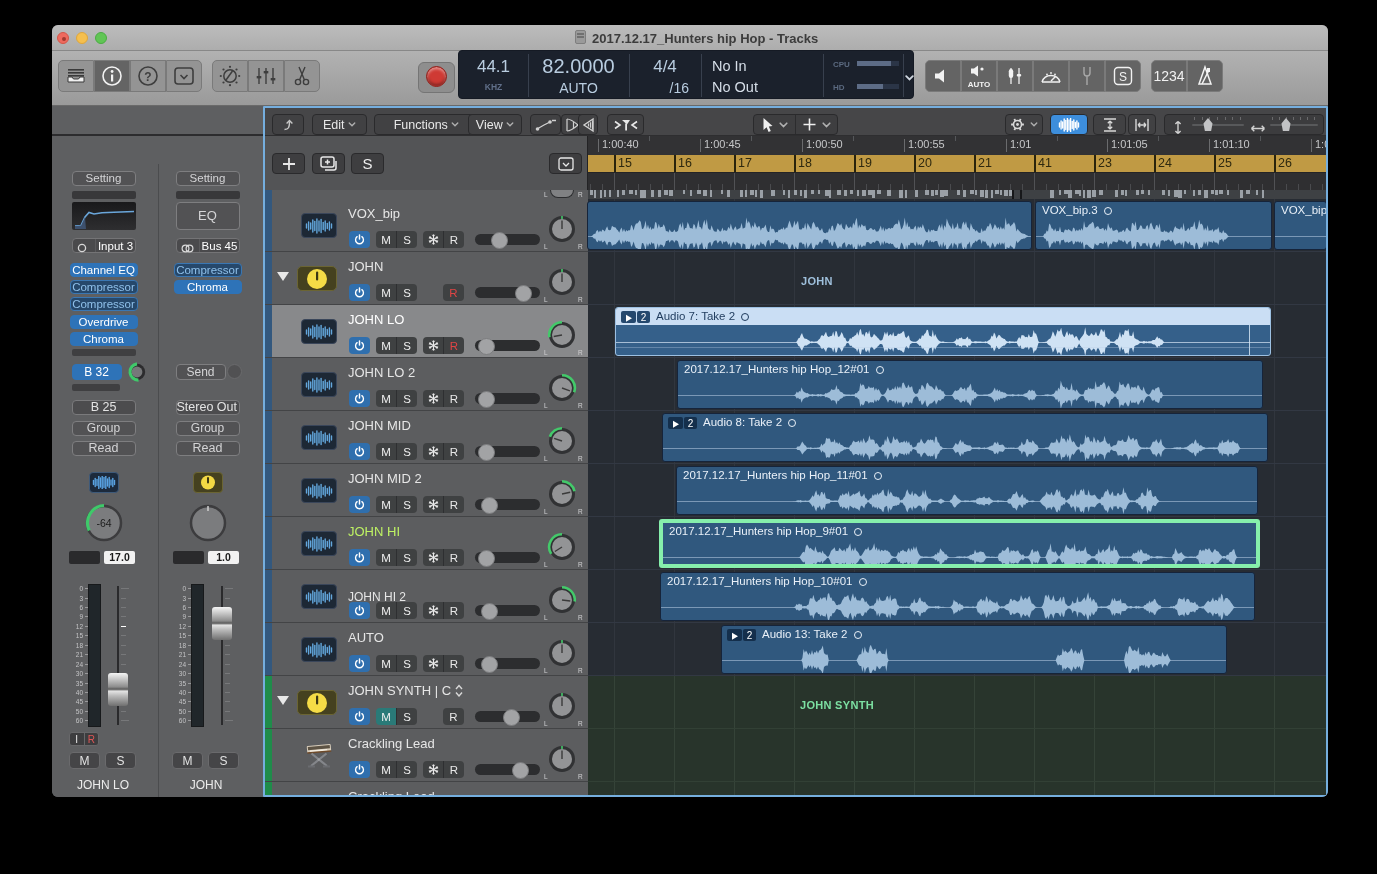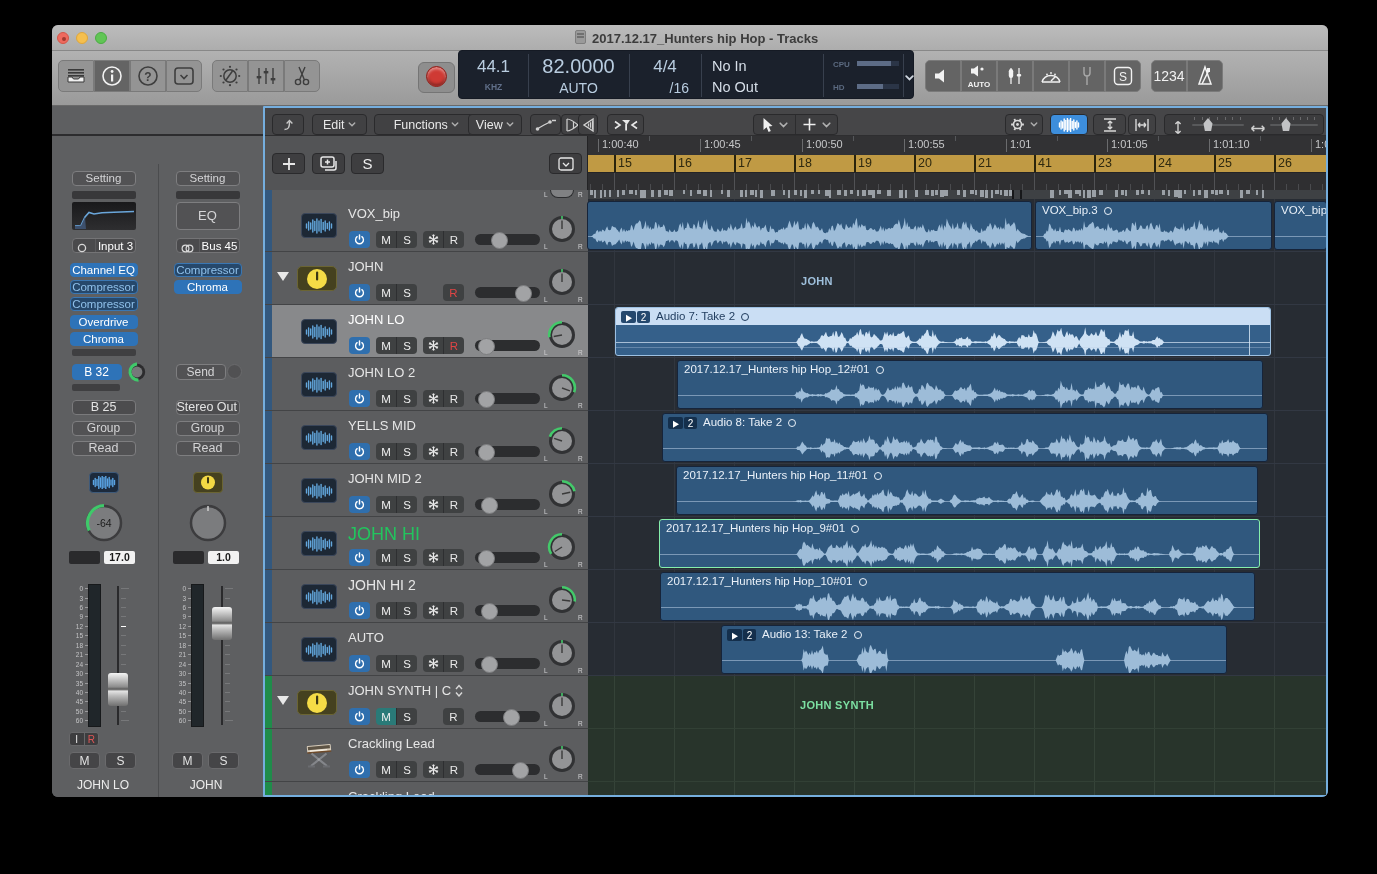--- a/index.html
+++ b/index.html
@@ -968,21 +968,21 @@
           <circle cx="15" cy="15" r="13" fill="#313234"></circle>
           <path d="M15 2.2 A12.8 12.8 0 0 1 27.1 19.3" stroke="#43c96a" stroke-width="2.6" fill="none"></path>
           <circle cx="15" cy="15" r="10" fill="#939496"></circle>
           <path d="M15 15 L22.9 17.8" stroke="#3a3a3a" stroke-width="1.4"></path>
         </svg></div>
       <span class="knob-lr" style="left:279px;top:294px">L</span>
       <span class="knob-lr" style="left:313px;top:294px">R</span>
       <div class="abs" style="left:0;top:303px;width:323px;height:52px;background:#5c5d5f"></div>
       <div class="abs" style="left:0;top:303px;width:7px;height:52px;background:#33587e"></div>
       <div class="abs" style="left:0;top:355px;width:323px;height:1px;background:#434446"></div>
-      <div class="abs" style="left:83px;top:310px;font-size:13px;color:#e6e6e6;white-space:nowrap">YELLS MID</div>
+      <div class="abs" style="left:83px;top:310px;font-size:13px;color:#e6e6e6;white-space:nowrap">JOHN MID</div>
       <div class="abs" style="left:36px;top:317px;width:36px;height:25px;background:#1d2835;border:1px solid #3a465a;border-radius:4px;display:flex;align-items:center;justify-content:center">
         <svg width="28" height="16" viewBox="0 0 28 16">
           <path d="M1.5 6.0 L1.5 10.0" stroke="#63a7dd" stroke-width="1.4" stroke-linecap="round"></path>
           <path d="M3.6 4.0 L3.6 12.0" stroke="#63a7dd" stroke-width="1.4" stroke-linecap="round"></path>
           <path d="M5.7 5.0 L5.7 11.0" stroke="#63a7dd" stroke-width="1.4" stroke-linecap="round"></path>
           <path d="M7.8 2.0 L7.8 14.0" stroke="#63a7dd" stroke-width="1.4" stroke-linecap="round"></path>
           <path d="M9.8 3.5 L9.8 12.5" stroke="#63a7dd" stroke-width="1.4" stroke-linecap="round"></path>
           <path d="M11.9 1.0 L11.9 15.0" stroke="#63a7dd" stroke-width="1.4" stroke-linecap="round"></path>
           <path d="M14.0 3.0 L14.0 13.0" stroke="#63a7dd" stroke-width="1.4" stroke-linecap="round"></path>
           <path d="M16.1 1.5 L16.1 14.5" stroke="#63a7dd" stroke-width="1.4" stroke-linecap="round"></path>
@@ -1100,21 +1100,21 @@
           <circle cx="15" cy="15" r="13" fill="#313234"></circle>
           <path d="M15 2.2 A12.8 12.8 0 0 1 27.5 12.2" stroke="#43c96a" stroke-width="2.6" fill="none"></path>
           <circle cx="15" cy="15" r="10" fill="#939496"></circle>
           <path d="M15 15 L23.2 13.2" stroke="#3a3a3a" stroke-width="1.4"></path>
         </svg></div>
       <span class="knob-lr" style="left:279px;top:400px">L</span>
       <span class="knob-lr" style="left:313px;top:400px">R</span>
       <div class="abs" style="left:0;top:409px;width:323px;height:52px;background:#5c5d5f"></div>
       <div class="abs" style="left:0;top:409px;width:7px;height:52px;background:#33587e"></div>
       <div class="abs" style="left:0;top:461px;width:323px;height:1px;background:#434446"></div>
-      <div class="abs" style="left:83px;top:416px;font-size:18px;color:#22c55e;white-space:nowrap">JOHN HI</div>
+      <div class="abs" style="left:83px;top:416px;font-size:13px;color:#bef264;white-space:nowrap">JOHN HI</div>
       <div class="abs" style="left:36px;top:423px;width:36px;height:25px;background:#1d2835;border:1px solid #3a465a;border-radius:4px;display:flex;align-items:center;justify-content:center">
         <svg width="28" height="16" viewBox="0 0 28 16">
           <path d="M1.5 6.0 L1.5 10.0" stroke="#63a7dd" stroke-width="1.4" stroke-linecap="round"></path>
           <path d="M3.6 4.0 L3.6 12.0" stroke="#63a7dd" stroke-width="1.4" stroke-linecap="round"></path>
           <path d="M5.7 5.0 L5.7 11.0" stroke="#63a7dd" stroke-width="1.4" stroke-linecap="round"></path>
           <path d="M7.8 2.0 L7.8 14.0" stroke="#63a7dd" stroke-width="1.4" stroke-linecap="round"></path>
           <path d="M9.8 3.5 L9.8 12.5" stroke="#63a7dd" stroke-width="1.4" stroke-linecap="round"></path>
           <path d="M11.9 1.0 L11.9 15.0" stroke="#63a7dd" stroke-width="1.4" stroke-linecap="round"></path>
           <path d="M14.0 3.0 L14.0 13.0" stroke="#63a7dd" stroke-width="1.4" stroke-linecap="round"></path>
           <path d="M16.1 1.5 L16.1 14.5" stroke="#63a7dd" stroke-width="1.4" stroke-linecap="round"></path>
@@ -1166,21 +1166,21 @@
           <circle cx="15" cy="15" r="13" fill="#313234"></circle>
           <path d="M15 2.2 A12.8 12.8 0 0 0 4.2 21.9" stroke="#43c96a" stroke-width="2.6" fill="none"></path>
           <circle cx="15" cy="15" r="10" fill="#939496"></circle>
           <path d="M15 15 L7.9 19.5" stroke="#3a3a3a" stroke-width="1.4"></path>
         </svg></div>
       <span class="knob-lr" style="left:279px;top:453px">L</span>
       <span class="knob-lr" style="left:313px;top:453px">R</span>
       <div class="abs" style="left:0;top:462px;width:323px;height:52px;background:#5c5d5f"></div>
       <div class="abs" style="left:0;top:462px;width:7px;height:52px;background:#33587e"></div>
       <div class="abs" style="left:0;top:514px;width:323px;height:1px;background:#434446"></div>
-      <div class="abs" style="left:83px;top:469px;font-size:14px;color:#e6e6e6;white-space:nowrap">JOHN HI 2</div>
+      <div class="abs" style="left:83px;top:482px;font-size:12px;color:#e6e6e6;white-space:nowrap">JOHN HI 2</div>
       <div class="abs" style="left:36px;top:476px;width:36px;height:25px;background:#1d2835;border:1px solid #3a465a;border-radius:4px;display:flex;align-items:center;justify-content:center">
         <svg width="28" height="16" viewBox="0 0 28 16">
           <path d="M1.5 6.0 L1.5 10.0" stroke="#63a7dd" stroke-width="1.4" stroke-linecap="round"></path>
           <path d="M3.6 4.0 L3.6 12.0" stroke="#63a7dd" stroke-width="1.4" stroke-linecap="round"></path>
           <path d="M5.7 5.0 L5.7 11.0" stroke="#63a7dd" stroke-width="1.4" stroke-linecap="round"></path>
           <path d="M7.8 2.0 L7.8 14.0" stroke="#63a7dd" stroke-width="1.4" stroke-linecap="round"></path>
           <path d="M9.8 3.5 L9.8 12.5" stroke="#63a7dd" stroke-width="1.4" stroke-linecap="round"></path>
           <path d="M11.9 1.0 L11.9 15.0" stroke="#63a7dd" stroke-width="1.4" stroke-linecap="round"></path>
           <path d="M14.0 3.0 L14.0 13.0" stroke="#63a7dd" stroke-width="1.4" stroke-linecap="round"></path>
           <path d="M16.1 1.5 L16.1 14.5" stroke="#63a7dd" stroke-width="1.4" stroke-linecap="round"></path>
@@ -1493,21 +1493,21 @@
           <polygon points="0.0,34.3 1.2,34.3 2.4,34.3 3.6,34.3 4.8,34.3 6.0,34.3 7.2,34.3 8.4,34.3 9.6,34.3 10.8,34.3 12.0,34.3 13.2,34.3 14.4,34.3 15.6,34.3 16.8,34.3 18.0,34.3 19.2,34.3 20.4,34.3 21.6,34.3 22.8,34.3 24.0,34.3 25.2,34.3 26.4,34.3 27.6,34.3 28.8,34.3 30.0,34.3 31.2,34.3 32.4,34.3 33.6,34.3 34.8,34.3 36.0,34.3 37.2,34.3 38.4,34.3 39.6,34.3 40.8,34.3 42.0,34.3 43.2,34.3 44.4,34.3 45.6,34.3 46.8,34.3 48.0,34.3 49.2,34.3 50.4,34.3 51.6,34.3 52.8,34.3 54.0,34.3 55.2,34.3 56.4,34.3 57.6,34.3 58.8,34.3 60.0,34.3 61.2,34.3 62.4,34.3 63.6,34.3 64.8,34.3 66.0,34.3 67.2,34.3 68.4,34.3 69.6,34.3 70.8,34.3 72.0,34.3 73.2,34.3 74.4,34.3 75.6,34.3 76.8,34.3 78.0,34.3 79.2,34.3 80.4,34.3 81.6,34.3 82.8,34.3 84.0,34.3 85.2,34.3 86.4,34.3 87.6,34.3 88.8,34.3 90.0,34.3 91.2,34.3 92.4,34.3 93.6,34.3 94.8,34.3 96.0,34.3 97.2,34.3 98.4,34.3 99.6,34.3 100.8,34.3 102.0,34.3 103.2,34.3 104.4,34.3 105.6,34.3 106.8,34.3 108.0,34.3 109.2,34.3 110.4,34.3 111.6,34.3 112.8,34.3 114.0,34.3 115.2,34.3 116.4,34.3 117.6,34.3 118.8,34.3 120.0,34.3 121.2,34.3 122.4,34.3 123.6,34.3 124.8,34.3 126.0,34.3 127.2,34.3 128.4,34.3 129.6,34.3 130.8,34.3 132.0,34.3 133.2,34.2 134.4,32.6 135.6,32.4 136.8,32.2 138.0,30.1 139.2,27.5 140.4,29.3 141.6,30.9 142.8,31.8 144.0,33.7 145.2,33.5 146.4,33.8 147.6,33.2 148.8,33.8 150.0,33.9 151.2,33.8 152.4,33.7 153.6,33.8 154.8,33.5 156.0,33.5 157.2,32.8 158.4,29.5 159.6,31.8 160.8,29.8 162.0,29.6 163.2,23.8 164.4,24.8 165.6,24.4 166.8,24.4 168.0,28.5 169.2,27.5 170.4,28.3 171.6,24.9 172.8,29.5 174.0,28.0 175.2,30.3 176.4,28.3 177.6,30.8 178.8,31.1 180.0,31.8 181.2,33.0 182.4,33.0 183.6,33.6 184.8,33.5 186.0,33.7 187.2,31.4 188.4,30.7 189.6,28.0 190.8,26.4 192.0,28.2 193.2,28.1 194.4,27.7 195.6,26.6 196.8,28.9 198.0,25.4 199.2,29.0 200.4,23.9 201.6,27.0 202.8,29.3 204.0,27.4 205.2,26.3 206.4,21.3 207.6,25.7 208.8,25.4 210.0,25.6 211.2,25.9 212.4,29.9 213.6,29.1 214.8,30.4 216.0,32.7 217.2,33.4 218.4,32.4 219.6,30.5 220.8,30.7 222.0,25.0 223.2,28.1 224.4,22.0 225.6,24.9 226.8,28.4 228.0,29.7 229.2,27.7 230.4,22.0 231.6,25.5 232.8,25.9 234.0,24.2 235.2,26.8 236.4,29.0 237.6,28.6 238.8,28.0 240.0,28.4 241.2,26.4 242.4,29.0 243.6,26.6 244.8,29.4 246.0,27.2 247.2,31.3 248.4,30.6 249.6,33.2 250.8,33.6 252.0,32.8 253.2,32.4 254.4,28.9 255.6,28.6 256.8,28.5 258.0,24.4 259.2,26.8 260.4,29.0 261.6,29.7 262.8,28.4 264.0,26.6 265.2,25.3 266.4,26.6 267.6,25.2 268.8,26.2 270.0,25.5 271.2,29.3 272.4,22.4 273.6,23.1 274.8,28.2 276.0,28.7 277.2,32.0 278.4,32.5 279.6,33.7 280.8,34.0 282.0,33.9 283.2,34.1 284.4,34.2 285.6,34.3 286.8,34.3 288.0,34.3 289.2,34.2 290.4,33.1 291.6,30.9 292.8,28.8 294.0,30.4 295.2,30.6 296.4,27.4 297.6,25.5 298.8,29.1 300.0,27.0 301.2,30.1 302.4,30.2 303.6,30.9 304.8,31.3 306.0,31.4 307.2,31.2 308.4,32.9 309.6,33.8 310.8,33.5 312.0,33.6 313.2,33.5 314.4,33.4 315.6,33.2 316.8,33.2 318.0,33.9 319.2,33.7 320.4,33.7 321.6,33.3 322.8,33.9 324.0,33.5 325.2,33.3 326.4,32.4 327.6,32.2 328.8,31.5 330.0,31.4 331.2,28.4 332.4,28.2 333.6,30.1 334.8,27.4 336.0,31.1 337.2,30.9 338.4,30.7 339.6,30.4 340.8,31.5 342.0,33.5 343.2,33.6 344.4,33.9 345.6,33.4 346.8,33.7 348.0,33.6 349.2,33.8 350.4,33.6 351.6,33.7 352.8,33.9 354.0,33.8 355.2,33.4 356.4,31.7 357.6,31.4 358.8,27.6 360.0,30.7 361.2,30.7 362.4,29.6 363.6,25.3 364.8,25.1 366.0,28.4 367.2,27.8 368.4,28.9 369.6,26.2 370.8,27.8 372.0,29.8 373.2,30.6 374.4,31.3 375.6,33.9 376.8,34.3 378.0,34.3 379.2,34.3 380.4,34.2 381.6,34.0 382.8,33.5 384.0,33.6 385.2,33.5 386.4,32.1 387.6,29.3 388.8,28.2 390.0,29.0 391.2,28.4 392.4,28.6 393.6,24.4 394.8,27.0 396.0,29.4 397.2,27.5 398.4,21.3 399.6,25.1 400.8,24.2 402.0,25.5 403.2,28.7 404.4,24.0 405.6,27.1 406.8,20.3 408.0,25.1 409.2,28.5 410.4,27.0 411.6,28.6 412.8,30.9 414.0,32.4 415.2,33.3 416.4,32.9 417.6,29.3 418.8,31.0 420.0,30.0 421.2,29.0 422.4,20.6 423.6,24.6 424.8,22.5 426.0,23.5 427.2,28.0 428.4,26.6 429.6,28.8 430.8,22.5 432.0,25.4 433.2,29.2 434.4,25.6 435.6,26.3 436.8,28.8 438.0,28.0 439.2,27.6 440.4,26.7 441.6,21.7 442.8,27.1 444.0,29.1 445.2,30.2 446.4,29.1 447.6,32.5 448.8,33.1 450.0,31.7 451.2,31.3 452.4,31.3 453.6,30.3 454.8,26.5 456.0,26.5 457.2,27.0 458.4,26.7 459.6,25.3 460.8,27.7 462.0,28.0 463.2,27.9 464.4,25.4 465.6,20.9 466.8,24.3 468.0,26.1 469.2,24.5 470.4,23.8 471.6,27.0 472.8,25.0 474.0,25.2 475.2,30.1 476.4,32.1 477.6,33.1 478.8,33.6 480.0,33.6 481.2,33.4 482.4,33.7 483.6,33.3 484.8,33.4 486.0,33.8 487.2,33.2 488.4,31.1 489.6,28.0 490.8,27.4 492.0,27.8 493.2,25.0 494.4,27.7 495.6,29.4 496.8,27.6 498.0,24.5 499.2,30.6 500.4,32.0 501.6,33.2 502.8,34.1 504.0,34.3 505.2,34.3 506.4,34.3 507.6,34.3 508.8,34.0 510.0,33.9 511.2,33.5 512.4,33.6 513.6,33.2 514.8,33.2 516.0,33.4 517.2,33.0 518.4,33.7 519.6,33.8 520.8,33.8 522.0,33.3 523.2,33.2 524.4,32.6 525.6,31.8 526.8,30.6 528.0,30.0 529.2,28.6 530.4,30.3 531.6,26.9 532.8,25.3 534.0,29.8 535.2,28.5 536.4,32.0 537.6,30.9 538.8,31.8 540.0,33.1 541.2,33.1 542.4,33.8 543.6,33.8 544.8,33.7 546.0,33.4 547.2,33.5 548.4,33.6 549.6,33.5 550.8,33.3 552.0,33.4 553.2,33.6 554.4,33.6 555.6,31.4 556.8,28.1 558.0,29.7 559.2,25.8 560.4,28.9 561.6,28.2 562.8,27.9 564.0,27.5 565.2,25.0 566.4,28.8 567.6,28.0 568.8,28.4 570.0,26.2 571.2,28.1 572.4,28.7 573.6,29.6 574.8,29.3 576.0,32.2 577.2,34.1 578.4,34.3 579.6,34.3 580.8,34.3 582.0,34.3 583.2,34.3 584.4,34.3 585.6,34.3 586.8,34.3 588.0,34.3 589.2,34.3 590.4,34.3 591.6,34.3 592.8,34.3 594.0,34.3 595.2,34.3 596.4,34.3 597.6,34.3 598.8,34.3 600.0,34.3 601.2,34.3 602.4,34.3 603.6,34.3 604.8,34.3 604.8,34.3 603.6,34.3 602.4,34.3 601.2,34.3 600.0,34.3 598.8,34.3 597.6,34.3 596.4,34.3 595.2,34.3 594.0,34.3 592.8,34.3 591.6,34.3 590.4,34.3 589.2,34.3 588.0,34.3 586.8,34.3 585.6,34.3 584.4,34.3 583.2,34.3 582.0,34.3 580.8,34.3 579.6,34.3 578.4,34.3 577.2,34.5 576.0,36.2 574.8,38.9 573.6,38.7 572.4,39.4 571.2,40.0 570.0,41.7 568.8,39.8 567.6,40.1 566.4,39.4 565.2,42.9 564.0,40.6 562.8,40.1 561.6,39.9 560.4,39.3 559.2,42.1 558.0,38.5 556.8,40.0 555.6,36.9 554.4,34.9 553.2,34.9 552.0,35.2 550.8,35.2 549.6,35.0 548.4,35.0 547.2,35.0 546.0,35.1 544.8,34.9 543.6,34.8 542.4,34.8 541.2,35.4 540.0,35.4 538.8,36.6 537.6,37.4 536.4,36.5 535.2,39.6 534.0,38.4 532.8,42.5 531.6,41.2 530.4,38.0 529.2,39.5 528.0,38.2 526.8,37.7 525.6,36.6 524.4,35.8 523.2,35.3 522.0,35.2 520.8,34.7 519.6,34.8 518.4,34.8 517.2,35.5 516.0,35.2 514.8,35.3 513.6,35.3 512.4,35.0 511.2,35.0 510.0,34.7 508.8,34.6 507.6,34.3 506.4,34.3 505.2,34.3 504.0,34.3 502.8,34.5 501.6,35.3 500.4,36.4 499.2,37.7 498.0,43.3 496.8,40.4 495.6,38.8 494.4,40.4 493.2,42.9 492.0,40.3 490.8,40.6 489.6,40.1 488.4,37.2 487.2,35.3 486.0,34.8 484.8,35.1 483.6,35.3 482.4,34.8 481.2,35.2 480.0,34.9 478.8,34.9 477.6,35.4 476.4,36.3 475.2,38.2 474.0,42.6 472.8,42.9 471.6,41.0 470.4,44.0 469.2,43.3 468.0,41.8 466.8,43.5 465.6,46.6 464.4,42.5 463.2,40.2 462.0,40.1 460.8,40.3 459.6,42.5 458.4,41.3 457.2,41.0 456.0,41.5 454.8,41.5 453.6,37.9 452.4,37.1 451.2,37.0 450.0,36.7 448.8,35.4 447.6,36.0 446.4,39.1 445.2,38.1 444.0,39.1 442.8,40.9 441.6,45.9 440.4,41.3 439.2,40.5 438.0,40.1 436.8,39.4 435.6,41.6 434.4,42.3 433.2,39.0 432.0,42.5 430.8,45.1 429.6,39.4 428.4,41.4 427.2,40.1 426.0,44.2 424.8,45.2 423.6,43.2 422.4,46.9 421.2,39.2 420.0,38.2 418.8,37.3 417.6,38.9 416.4,35.6 415.2,35.2 414.0,36.0 412.8,37.4 411.6,39.6 410.4,41.0 409.2,39.6 408.0,42.7 406.8,47.2 405.6,40.9 404.4,43.8 403.2,39.4 402.0,42.4 400.8,43.6 399.6,42.8 398.4,46.3 397.2,40.5 396.0,38.8 394.8,41.0 393.6,43.4 392.4,39.5 391.2,39.7 390.0,39.2 388.8,39.9 387.6,38.9 386.4,36.3 385.2,35.0 384.0,34.9 382.8,35.0 381.6,34.5 380.4,34.4 379.2,34.3 378.0,34.3 376.8,34.3 375.6,34.7 374.4,37.1 373.2,37.7 372.0,38.5 370.8,40.3 369.6,41.7 368.4,39.2 367.2,40.3 366.0,39.8 364.8,42.8 363.6,42.6 362.4,38.6 361.2,37.6 360.0,37.6 358.8,40.5 357.6,37.0 356.4,36.7 355.2,35.1 354.0,34.7 352.8,34.7 351.6,34.8 350.4,35.0 349.2,34.7 348.0,34.9 346.8,34.8 345.6,35.1 344.4,34.7 343.2,34.9 342.0,35.0 340.8,36.9 339.6,37.9 338.4,37.6 337.2,37.4 336.0,37.2 334.8,40.6 333.6,38.2 332.4,39.9 331.2,39.7 330.0,37.0 328.8,36.8 327.6,36.2 326.4,36.1 325.2,35.2 324.0,35.0 322.8,34.7 321.6,35.2 320.4,34.9 319.2,34.9 318.0,34.7 316.8,35.3 315.6,35.3 314.4,35.1 313.2,35.0 312.0,34.9 310.8,35.1 309.6,34.8 308.4,35.6 307.2,37.1 306.0,37.0 304.8,37.1 303.6,37.4 302.4,38.1 301.2,38.1 300.0,41.1 298.8,39.1 297.6,42.4 296.4,40.7 295.2,37.7 294.0,37.9 292.8,39.3 291.6,37.4 290.4,35.4 289.2,34.4 288.0,34.3 286.8,34.3 285.6,34.3 284.4,34.3 283.2,34.5 282.0,34.7 280.8,34.6 279.6,34.8 278.4,36.0 277.2,36.5 276.0,39.4 274.8,39.9 273.6,44.6 272.4,45.2 271.2,38.9 270.0,42.4 268.8,41.7 267.6,42.7 266.4,41.4 265.2,42.6 264.0,41.4 262.8,39.7 261.6,38.5 260.4,39.2 259.2,41.2 258.0,43.4 256.8,39.7 255.6,39.5 254.4,39.3 253.2,36.1 252.0,35.7 250.8,35.0 249.6,35.3 248.4,37.7 247.2,37.1 246.0,40.9 244.8,38.8 243.6,41.4 242.4,39.1 241.2,41.6 240.0,39.8 238.8,40.1 237.6,39.6 236.4,39.1 235.2,41.2 234.0,43.6 232.8,42.0 231.6,42.4 230.4,45.6 229.2,40.4 228.0,38.5 226.8,39.7 225.6,43.0 224.4,45.6 223.2,40.0 222.0,42.9 220.8,37.6 219.6,37.8 218.4,36.1 217.2,35.2 216.0,35.8 214.8,37.9 213.6,39.1 212.4,38.3 211.2,42.1 210.0,42.3 208.8,42.5 207.6,42.2 206.4,46.3 205.2,41.7 204.0,40.7 202.8,38.9 201.6,41.0 200.4,43.8 199.2,39.2 198.0,42.5 196.8,39.3 195.6,41.4 194.4,40.4 193.2,40.0 192.0,39.9 190.8,41.6 189.6,40.1 188.4,37.6 187.2,36.9 186.0,34.9 184.8,35.1 183.6,34.9 182.4,35.5 181.2,35.5 180.0,36.6 178.8,37.2 177.6,37.5 176.4,39.8 175.2,38.0 174.0,40.1 172.8,38.7 171.6,43.0 170.4,39.8 169.2,40.5 168.0,39.6 166.8,43.4 165.6,43.4 164.4,43.0 163.2,43.9 162.0,38.6 160.8,38.4 159.6,36.6 158.4,38.7 157.2,35.7 156.0,35.0 154.8,35.0 153.6,34.8 152.4,34.9 151.2,34.8 150.0,34.7 148.8,34.8 147.6,35.4 146.4,34.7 145.2,35.0 144.0,34.9 142.8,36.6 141.6,37.5 140.4,38.9 139.2,40.5 138.0,38.1 136.8,36.2 135.6,36.1 134.4,35.9 133.2,34.4 132.0,34.3 130.8,34.3 129.6,34.3 128.4,34.3 127.2,34.3 126.0,34.3 124.8,34.3 123.6,34.3 122.4,34.3 121.2,34.3 120.0,34.3 118.8,34.3 117.6,34.3 116.4,34.3 115.2,34.3 114.0,34.3 112.8,34.3 111.6,34.3 110.4,34.3 109.2,34.3 108.0,34.3 106.8,34.3 105.6,34.3 104.4,34.3 103.2,34.3 102.0,34.3 100.8,34.3 99.6,34.3 98.4,34.3 97.2,34.3 96.0,34.3 94.8,34.3 93.6,34.3 92.4,34.3 91.2,34.3 90.0,34.3 88.8,34.3 87.6,34.3 86.4,34.3 85.2,34.3 84.0,34.3 82.8,34.3 81.6,34.3 80.4,34.3 79.2,34.3 78.0,34.3 76.8,34.3 75.6,34.3 74.4,34.3 73.2,34.3 72.0,34.3 70.8,34.3 69.6,34.3 68.4,34.3 67.2,34.3 66.0,34.3 64.8,34.3 63.6,34.3 62.4,34.3 61.2,34.3 60.0,34.3 58.8,34.3 57.6,34.3 56.4,34.3 55.2,34.3 54.0,34.3 52.8,34.3 51.6,34.3 50.4,34.3 49.2,34.3 48.0,34.3 46.8,34.3 45.6,34.3 44.4,34.3 43.2,34.3 42.0,34.3 40.8,34.3 39.6,34.3 38.4,34.3 37.2,34.3 36.0,34.3 34.8,34.3 33.6,34.3 32.4,34.3 31.2,34.3 30.0,34.3 28.8,34.3 27.6,34.3 26.4,34.3 25.2,34.3 24.0,34.3 22.8,34.3 21.6,34.3 20.4,34.3 19.2,34.3 18.0,34.3 16.8,34.3 15.6,34.3 14.4,34.3 13.2,34.3 12.0,34.3 10.8,34.3 9.6,34.3 8.4,34.3 7.2,34.3 6.0,34.3 4.8,34.3 3.6,34.3 2.4,34.3 1.2,34.3 0.0,34.3" fill="#9dbcd8"></polygon>
         </svg>
       </div>
       <div class="abs" style="left:411px;top:358px;width:582px;height:49px;background:#30587e;border:1px solid #16243a;border-radius:3px;overflow:hidden">
         <div class="abs" style="left:6px;top:2px;font-size:11.5px;color:#e9f0f8;white-space:nowrap">2017.12.17_Hunters hip Hop_11#01&nbsp;&nbsp;<span style="display:inline-block;width:8px;height:8px;border:1.3px solid #e9f0f8;border-radius:50%;vertical-align:-1px"></span></div>
         <div class="abs" style="left:0;top:34px;width:582px;height:1px;background:rgba(185,205,228,.55)"></div>
         <svg class="abs" style="left:0;top:0" width="582" height="49">
           <polygon points="0.0,34.3 1.2,34.3 2.4,34.3 3.6,34.3 4.8,34.3 6.0,34.3 7.2,34.3 8.4,34.3 9.6,34.3 10.8,34.3 12.0,34.3 13.2,34.3 14.4,34.3 15.6,34.3 16.8,34.3 18.0,34.3 19.2,34.3 20.4,34.3 21.6,34.3 22.8,34.3 24.0,34.3 25.2,34.3 26.4,34.3 27.6,34.3 28.8,34.3 30.0,34.3 31.2,34.3 32.4,34.3 33.6,34.3 34.8,34.3 36.0,34.3 37.2,34.3 38.4,34.3 39.6,34.3 40.8,34.3 42.0,34.3 43.2,34.3 44.4,34.3 45.6,34.3 46.8,34.3 48.0,34.3 49.2,34.3 50.4,34.3 51.6,34.3 52.8,34.3 54.0,34.3 55.2,34.3 56.4,34.3 57.6,34.3 58.8,34.3 60.0,34.3 61.2,34.3 62.4,34.3 63.6,34.3 64.8,34.3 66.0,34.3 67.2,34.3 68.4,34.3 69.6,34.3 70.8,34.3 72.0,34.3 73.2,34.3 74.4,34.3 75.6,34.3 76.8,34.3 78.0,34.3 79.2,34.3 80.4,34.3 81.6,34.3 82.8,34.3 84.0,34.3 85.2,34.3 86.4,34.3 87.6,34.3 88.8,34.3 90.0,34.3 91.2,34.3 92.4,34.3 93.6,34.3 94.8,34.3 96.0,34.3 97.2,34.3 98.4,34.3 99.6,34.3 100.8,34.3 102.0,34.3 103.2,34.3 104.4,34.3 105.6,34.3 106.8,34.3 108.0,34.3 109.2,34.3 110.4,34.3 111.6,34.3 112.8,34.3 114.0,34.3 115.2,34.3 116.4,34.2 117.6,34.2 118.8,34.0 120.0,33.5 121.2,33.3 122.4,33.5 123.6,33.1 124.8,33.7 126.0,33.8 127.2,33.7 128.4,33.4 129.6,33.8 130.8,33.8 132.0,33.4 133.2,32.3 134.4,30.5 135.6,28.2 136.8,30.0 138.0,25.9 139.2,23.3 140.4,27.9 141.6,27.3 142.8,29.6 144.0,25.3 145.2,24.7 146.4,28.0 147.6,25.0 148.8,31.1 150.0,31.7 151.2,32.0 152.4,32.0 153.6,33.6 154.8,33.6 156.0,33.7 157.2,33.6 158.4,33.4 159.6,33.5 160.8,33.7 162.0,31.5 163.2,27.9 164.4,29.0 165.6,26.2 166.8,28.3 168.0,27.2 169.2,25.7 170.4,28.1 171.6,23.7 172.8,29.8 174.0,28.7 175.2,27.9 176.4,26.4 177.6,27.7 178.8,26.4 180.0,26.3 181.2,25.3 182.4,23.8 183.6,28.7 184.8,29.8 186.0,28.5 187.2,26.4 188.4,30.9 189.6,31.6 190.8,33.5 192.0,32.9 193.2,31.3 194.4,31.2 195.6,27.3 196.8,29.1 198.0,26.7 199.2,28.4 200.4,25.5 201.6,28.1 202.8,26.0 204.0,25.8 205.2,23.6 206.4,22.4 207.6,28.2 208.8,28.8 210.0,29.5 211.2,21.7 212.4,27.7 213.6,24.4 214.8,26.2 216.0,29.0 217.2,29.3 218.4,29.7 219.6,29.4 220.8,30.6 222.0,30.3 223.2,33.4 224.4,32.7 225.6,32.8 226.8,30.4 228.0,29.3 229.2,24.7 230.4,22.2 231.6,26.0 232.8,27.4 234.0,27.7 235.2,23.7 236.4,29.2 237.6,26.3 238.8,26.7 240.0,27.8 241.2,29.5 242.4,29.8 243.6,29.0 244.8,27.8 246.0,23.0 247.2,27.9 248.4,22.4 249.6,28.2 250.8,30.3 252.0,32.0 253.2,31.6 254.4,33.2 255.6,33.4 256.8,33.6 258.0,33.5 259.2,33.4 260.4,33.8 261.6,33.1 262.8,32.2 264.0,31.5 265.2,32.6 266.4,33.1 267.6,34.0 268.8,34.3 270.0,34.3 271.2,34.3 272.4,34.3 273.6,32.7 274.8,32.2 276.0,29.5 277.2,27.5 278.4,27.9 279.6,29.8 280.8,31.2 282.0,31.9 283.2,33.1 284.4,33.8 285.6,33.8 286.8,33.7 288.0,33.3 289.2,33.6 290.4,33.6 291.6,33.6 292.8,33.9 294.0,33.4 295.2,33.6 296.4,33.2 297.6,33.2 298.8,33.2 300.0,31.5 301.2,31.4 302.4,30.5 303.6,31.0 304.8,30.9 306.0,30.6 307.2,29.5 308.4,31.3 309.6,31.2 310.8,31.3 312.0,29.7 313.2,31.6 314.4,32.4 315.6,33.3 316.8,33.7 318.0,33.6 319.2,33.7 320.4,33.3 321.6,33.2 322.8,33.8 324.0,33.4 325.2,33.8 326.4,33.7 327.6,33.9 328.8,33.9 330.0,33.9 331.2,32.2 332.4,31.5 333.6,31.9 334.8,29.8 336.0,27.0 337.2,27.3 338.4,26.4 339.6,24.1 340.8,27.8 342.0,30.6 343.2,30.5 344.4,28.5 345.6,27.0 346.8,31.4 348.0,30.1 349.2,32.4 350.4,32.6 351.6,33.7 352.8,33.9 354.0,33.7 355.2,33.4 356.4,33.6 357.6,34.1 358.8,34.2 360.0,34.3 361.2,34.3 362.4,34.3 363.6,33.1 364.8,31.4 366.0,30.1 367.2,29.2 368.4,28.1 369.6,24.5 370.8,27.5 372.0,27.2 373.2,28.2 374.4,24.8 375.6,28.1 376.8,28.8 378.0,26.8 379.2,22.9 380.4,22.2 381.6,25.7 382.8,23.1 384.0,29.7 385.2,29.4 386.4,31.3 387.6,30.6 388.8,33.5 390.0,33.3 391.2,32.1 392.4,31.4 393.6,28.2 394.8,27.1 396.0,29.4 397.2,27.3 398.4,22.1 399.6,29.5 400.8,26.9 402.0,28.1 403.2,23.4 404.4,22.3 405.6,24.4 406.8,21.2 408.0,27.8 409.2,27.8 410.4,28.6 411.6,22.4 412.8,27.8 414.0,28.5 415.2,28.4 416.4,28.3 417.6,27.5 418.8,29.1 420.0,31.0 421.2,32.0 422.4,32.6 423.6,32.2 424.8,29.6 426.0,30.4 427.2,26.5 428.4,24.2 429.6,24.4 430.8,21.7 432.0,26.2 433.2,28.6 434.4,26.6 435.6,24.3 436.8,29.3 438.0,28.3 439.2,29.5 440.4,26.3 441.6,25.9 442.8,28.6 444.0,27.6 445.2,27.1 446.4,20.3 447.6,26.1 448.8,25.5 450.0,29.0 451.2,31.3 452.4,32.8 453.6,33.4 454.8,33.2 456.0,33.5 457.2,33.7 458.4,33.5 459.6,32.2 460.8,32.3 462.0,30.0 463.2,30.4 464.4,26.1 465.6,25.5 466.8,28.2 468.0,29.1 469.2,28.6 470.4,20.3 471.6,25.0 472.8,22.9 474.0,23.1 475.2,28.7 476.4,30.3 477.6,29.2 478.8,29.1 480.0,31.8 481.2,33.1 482.4,34.0 483.6,34.2 484.8,34.3 486.0,34.3 487.2,34.3 488.4,34.3 489.6,34.3 490.8,34.3 492.0,34.3 493.2,34.3 494.4,34.3 495.6,34.3 496.8,34.3 498.0,34.3 499.2,34.3 500.4,34.3 501.6,34.3 502.8,34.3 504.0,34.3 505.2,34.3 506.4,34.3 507.6,34.3 508.8,34.3 510.0,34.3 511.2,34.3 512.4,34.3 513.6,34.3 514.8,34.3 516.0,34.3 517.2,34.3 518.4,34.3 519.6,34.3 520.8,34.3 522.0,34.3 523.2,34.3 524.4,34.3 525.6,34.3 526.8,34.3 528.0,34.3 529.2,34.3 530.4,34.3 531.6,34.3 532.8,34.3 534.0,34.3 535.2,34.3 536.4,34.3 537.6,34.3 538.8,34.3 540.0,34.3 541.2,34.3 542.4,34.3 543.6,34.3 544.8,34.3 546.0,34.3 547.2,34.3 548.4,34.3 549.6,34.3 550.8,34.3 552.0,34.3 553.2,34.3 554.4,34.3 555.6,34.3 556.8,34.3 558.0,34.3 559.2,34.3 560.4,34.3 561.6,34.3 562.8,34.3 564.0,34.3 565.2,34.3 566.4,34.3 567.6,34.3 568.8,34.3 570.0,34.3 571.2,34.3 572.4,34.3 573.6,34.3 574.8,34.3 576.0,34.3 577.2,34.3 578.4,34.3 579.6,34.3 580.8,34.3 582.0,34.3 582.0,34.3 580.8,34.3 579.6,34.3 578.4,34.3 577.2,34.3 576.0,34.3 574.8,34.3 573.6,34.3 572.4,34.3 571.2,34.3 570.0,34.3 568.8,34.3 567.6,34.3 566.4,34.3 565.2,34.3 564.0,34.3 562.8,34.3 561.6,34.3 560.4,34.3 559.2,34.3 558.0,34.3 556.8,34.3 555.6,34.3 554.4,34.3 553.2,34.3 552.0,34.3 550.8,34.3 549.6,34.3 548.4,34.3 547.2,34.3 546.0,34.3 544.8,34.3 543.6,34.3 542.4,34.3 541.2,34.3 540.0,34.3 538.8,34.3 537.6,34.3 536.4,34.3 535.2,34.3 534.0,34.3 532.8,34.3 531.6,34.3 530.4,34.3 529.2,34.3 528.0,34.3 526.8,34.3 525.6,34.3 524.4,34.3 523.2,34.3 522.0,34.3 520.8,34.3 519.6,34.3 518.4,34.3 517.2,34.3 516.0,34.3 514.8,34.3 513.6,34.3 512.4,34.3 511.2,34.3 510.0,34.3 508.8,34.3 507.6,34.3 506.4,34.3 505.2,34.3 504.0,34.3 502.8,34.3 501.6,34.3 500.4,34.3 499.2,34.3 498.0,34.3 496.8,34.3 495.6,34.3 494.4,34.3 493.2,34.3 492.0,34.3 490.8,34.3 489.6,34.3 488.4,34.3 487.2,34.3 486.0,34.3 484.8,34.3 483.6,34.4 482.4,34.5 481.2,35.4 480.0,36.6 478.8,39.1 477.6,39.0 476.4,38.0 475.2,39.5 474.0,44.6 472.8,44.8 471.6,42.8 470.4,47.2 469.2,39.5 468.0,39.1 466.8,39.9 465.6,42.4 464.4,41.8 463.2,37.9 462.0,38.3 460.8,36.1 459.6,36.3 458.4,35.1 457.2,34.9 456.0,35.0 454.8,35.3 453.6,35.1 452.4,35.7 451.2,37.1 450.0,39.2 448.8,42.4 447.6,41.8 446.4,47.2 445.2,40.9 444.0,40.4 442.8,39.6 441.6,42.1 440.4,41.7 439.2,38.7 438.0,39.8 436.8,38.9 435.6,43.5 434.4,41.4 433.2,39.6 432.0,41.8 430.8,45.9 429.6,43.4 428.4,43.6 427.2,41.4 426.0,37.9 424.8,38.6 423.6,36.2 422.4,35.8 421.2,36.5 420.0,37.3 418.8,39.1 417.6,40.5 416.4,39.8 415.2,39.8 414.0,39.6 412.8,40.3 411.6,45.2 410.4,39.5 409.2,40.3 408.0,40.2 406.8,46.4 405.6,43.4 404.4,45.3 403.2,44.3 402.0,40.0 400.8,41.1 399.6,38.7 398.4,45.5 397.2,40.8 396.0,38.8 394.8,40.9 393.6,39.9 392.4,37.0 391.2,36.4 390.0,35.2 388.8,35.0 387.6,37.7 386.4,37.1 385.2,38.8 384.0,38.6 382.8,44.6 381.6,42.2 380.4,45.4 379.2,44.8 378.0,41.2 376.8,39.4 375.6,40.0 374.4,43.1 373.2,39.9 372.0,40.9 370.8,40.5 369.6,43.3 368.4,40.0 367.2,39.0 366.0,38.2 364.8,37.0 363.6,35.4 362.4,34.3 361.2,34.3 360.0,34.3 358.8,34.3 357.6,34.5 356.4,34.9 355.2,35.2 354.0,34.9 352.8,34.7 351.6,34.9 350.4,35.9 349.2,36.0 348.0,38.2 346.8,36.9 345.6,41.0 344.4,39.7 343.2,37.8 342.0,37.7 340.8,40.3 339.6,43.7 338.4,41.5 337.2,40.7 336.0,41.1 334.8,38.4 333.6,36.5 332.4,36.8 331.2,36.3 330.0,34.7 328.8,34.7 327.6,34.7 326.4,34.9 325.2,34.8 324.0,35.1 322.8,34.7 321.6,35.3 320.4,35.2 319.2,34.8 318.0,34.9 316.8,34.8 315.6,35.2 314.4,36.0 313.2,36.8 312.0,38.5 310.8,37.1 309.6,37.1 308.4,37.0 307.2,38.7 306.0,37.7 304.8,37.5 303.6,37.3 302.4,37.8 301.2,37.0 300.0,36.9 298.8,35.3 297.6,35.4 296.4,35.3 295.2,34.9 294.0,35.1 292.8,34.7 291.6,35.0 290.4,35.0 289.2,34.9 288.0,35.2 286.8,34.8 285.6,34.7 284.4,34.7 283.2,35.4 282.0,36.5 280.8,37.2 279.6,38.5 278.4,40.2 277.2,40.6 276.0,38.7 274.8,36.3 273.6,35.8 272.4,34.3 271.2,34.3 270.0,34.3 268.8,34.3 267.6,34.6 266.4,35.4 265.2,35.8 264.0,36.9 262.8,36.2 261.6,35.4 260.4,34.8 259.2,35.1 258.0,35.0 256.8,35.0 255.6,35.1 254.4,35.3 253.2,36.8 252.0,36.4 250.8,38.0 249.6,39.9 248.4,45.2 247.2,40.1 246.0,44.7 244.8,40.3 243.6,39.1 242.4,38.5 241.2,38.7 240.0,40.3 238.8,41.3 237.6,41.6 236.4,39.0 235.2,44.0 234.0,40.4 232.8,40.7 231.6,41.9 230.4,45.5 229.2,43.1 228.0,38.9 226.8,37.9 225.6,35.7 224.4,35.7 223.2,35.2 222.0,38.0 220.8,37.7 219.6,38.8 218.4,38.6 217.2,38.9 216.0,39.1 214.8,41.7 213.6,43.4 212.4,40.4 211.2,45.9 210.0,38.7 208.8,39.4 207.6,40.0 206.4,45.2 205.2,44.2 204.0,42.1 202.8,41.9 201.6,40.0 200.4,42.4 199.2,39.7 198.0,41.3 196.8,39.1 195.6,40.7 194.4,37.2 193.2,37.0 192.0,35.6 190.8,35.0 189.6,36.8 188.4,37.4 187.2,41.6 186.0,39.7 184.8,38.5 183.6,39.4 182.4,44.0 181.2,42.6 180.0,41.7 178.8,41.5 177.6,40.3 176.4,41.6 175.2,40.2 174.0,39.5 172.8,38.4 171.6,44.0 170.4,40.0 169.2,42.2 168.0,40.8 166.8,39.8 165.6,41.8 164.4,39.2 163.2,40.2 162.0,36.9 160.8,34.8 159.6,35.1 158.4,35.1 157.2,34.9 156.0,34.9 154.8,34.9 153.6,35.0 152.4,36.5 151.2,36.4 150.0,36.7 148.8,37.2 147.6,42.8 146.4,40.1 145.2,43.1 144.0,42.6 142.8,38.6 141.6,40.7 140.4,40.2 139.2,44.4 138.0,42.0 136.8,38.2 135.6,39.9 134.4,37.8 133.2,36.2 132.0,35.1 130.8,34.8 129.6,34.8 128.4,35.1 127.2,34.8 126.0,34.8 124.8,34.9 123.6,35.4 122.4,35.0 121.2,35.2 120.0,35.0 118.8,34.6 117.6,34.4 116.4,34.4 115.2,34.3 114.0,34.3 112.8,34.3 111.6,34.3 110.4,34.3 109.2,34.3 108.0,34.3 106.8,34.3 105.6,34.3 104.4,34.3 103.2,34.3 102.0,34.3 100.8,34.3 99.6,34.3 98.4,34.3 97.2,34.3 96.0,34.3 94.8,34.3 93.6,34.3 92.4,34.3 91.2,34.3 90.0,34.3 88.8,34.3 87.6,34.3 86.4,34.3 85.2,34.3 84.0,34.3 82.8,34.3 81.6,34.3 80.4,34.3 79.2,34.3 78.0,34.3 76.8,34.3 75.6,34.3 74.4,34.3 73.2,34.3 72.0,34.3 70.8,34.3 69.6,34.3 68.4,34.3 67.2,34.3 66.0,34.3 64.8,34.3 63.6,34.3 62.4,34.3 61.2,34.3 60.0,34.3 58.8,34.3 57.6,34.3 56.4,34.3 55.2,34.3 54.0,34.3 52.8,34.3 51.6,34.3 50.4,34.3 49.2,34.3 48.0,34.3 46.8,34.3 45.6,34.3 44.4,34.3 43.2,34.3 42.0,34.3 40.8,34.3 39.6,34.3 38.4,34.3 37.2,34.3 36.0,34.3 34.8,34.3 33.6,34.3 32.4,34.3 31.2,34.3 30.0,34.3 28.8,34.3 27.6,34.3 26.4,34.3 25.2,34.3 24.0,34.3 22.8,34.3 21.6,34.3 20.4,34.3 19.2,34.3 18.0,34.3 16.8,34.3 15.6,34.3 14.4,34.3 13.2,34.3 12.0,34.3 10.8,34.3 9.6,34.3 8.4,34.3 7.2,34.3 6.0,34.3 4.8,34.3 3.6,34.3 2.4,34.3 1.2,34.3 0.0,34.3" fill="#9dbcd8"></polygon>
         </svg>
       </div>
-      <div class="abs" style="left:394px;top:411px;width:601px;height:49px;background:#30587e;border:1px solid #86efac;border-radius:3px;overflow:hidden">
+      <div class="abs" style="left:394px;top:411px;width:601px;height:49px;background:#30587e;border:4px solid #86efac;border-radius:3px;overflow:hidden">
         <div class="abs" style="left:6px;top:2px;font-size:11.5px;color:#e9f0f8;white-space:nowrap">2017.12.17_Hunters hip Hop_9#01&nbsp;&nbsp;<span style="display:inline-block;width:8px;height:8px;border:1.3px solid #e9f0f8;border-radius:50%;vertical-align:-1px"></span></div>
         <div class="abs" style="left:0;top:34px;width:601px;height:1px;background:rgba(185,205,228,.55)"></div>
         <svg class="abs" style="left:0;top:0" width="601" height="49">
           <polygon points="0.0,34.3 1.2,34.3 2.4,34.3 3.6,34.3 4.8,34.3 6.0,34.3 7.2,34.3 8.4,34.3 9.6,34.3 10.8,34.3 12.0,34.3 13.2,34.3 14.4,34.3 15.6,34.3 16.8,34.3 18.0,34.3 19.2,34.3 20.4,34.3 21.6,34.3 22.8,34.3 24.0,34.3 25.2,34.3 26.4,34.3 27.6,34.3 28.8,34.3 30.0,34.3 31.2,34.3 32.4,34.3 33.6,34.3 34.8,34.3 36.0,34.3 37.2,34.3 38.4,34.3 39.6,34.3 40.8,34.3 42.0,34.3 43.2,34.3 44.4,34.3 45.6,34.3 46.8,34.3 48.0,34.3 49.2,34.3 50.4,34.3 51.6,34.3 52.8,34.3 54.0,34.3 55.2,34.3 56.4,34.3 57.6,34.3 58.8,34.3 60.0,34.3 61.2,34.3 62.4,34.3 63.6,34.3 64.8,34.3 66.0,34.3 67.2,34.3 68.4,34.3 69.6,34.3 70.8,34.3 72.0,34.3 73.2,34.3 74.4,34.3 75.6,34.3 76.8,34.3 78.0,34.3 79.2,34.3 80.4,34.3 81.6,34.3 82.8,34.3 84.0,34.3 85.2,34.3 86.4,34.3 87.6,34.3 88.8,34.3 90.0,34.3 91.2,34.3 92.4,34.3 93.6,34.3 94.8,34.3 96.0,34.3 97.2,34.3 98.4,34.3 99.6,34.3 100.8,34.3 102.0,34.3 103.2,34.3 104.4,34.3 105.6,34.3 106.8,34.3 108.0,34.3 109.2,34.3 110.4,34.3 111.6,34.3 112.8,34.3 114.0,34.3 115.2,34.3 116.4,34.3 117.6,34.3 118.8,34.3 120.0,34.3 121.2,34.3 122.4,34.3 123.6,34.3 124.8,34.3 126.0,34.3 127.2,34.3 128.4,34.3 129.6,34.3 130.8,34.3 132.0,34.3 133.2,34.3 134.4,34.3 135.6,34.2 136.8,33.8 138.0,32.0 139.2,29.9 140.4,28.8 141.6,29.6 142.8,23.4 144.0,21.4 145.2,23.2 146.4,25.7 147.6,24.7 148.8,26.2 150.0,26.9 151.2,28.5 152.4,23.2 153.6,27.8 154.8,29.4 156.0,29.2 157.2,28.4 158.4,30.5 159.6,27.5 160.8,30.4 162.0,30.9 163.2,32.5 164.4,33.7 165.6,33.4 166.8,31.3 168.0,27.9 169.2,26.8 170.4,25.8 171.6,24.3 172.8,28.3 174.0,27.8 175.2,28.2 176.4,24.7 177.6,26.1 178.8,27.4 180.0,28.0 181.2,26.1 182.4,28.9 183.6,24.9 184.8,25.4 186.0,23.3 187.2,20.3 188.4,28.5 189.6,25.2 190.8,28.3 192.0,23.9 193.2,27.5 194.4,28.5 195.6,30.1 196.8,32.8 198.0,33.0 199.2,31.5 200.4,29.5 201.6,27.4 202.8,25.8 204.0,26.7 205.2,23.4 206.4,27.4 207.6,27.3 208.8,26.2 210.0,24.3 211.2,20.3 212.4,27.2 213.6,24.1 214.8,28.1 216.0,25.3 217.2,28.8 218.4,26.8 219.6,27.4 220.8,28.1 222.0,26.4 223.2,27.8 224.4,27.5 225.6,28.7 226.8,29.4 228.0,32.2 229.2,33.0 230.4,33.4 231.6,33.8 232.8,33.7 234.0,32.4 235.2,28.8 236.4,30.4 237.6,27.7 238.8,28.0 240.0,26.6 241.2,28.3 242.4,28.2 243.6,29.3 244.8,26.4 246.0,24.7 247.2,29.1 248.4,25.1 249.6,27.6 250.8,23.2 252.0,27.1 253.2,23.2 254.4,27.5 255.6,30.5 256.8,32.3 258.0,33.3 259.2,33.2 260.4,33.7 261.6,33.5 262.8,33.5 264.0,33.4 265.2,33.7 266.4,33.7 267.6,33.8 268.8,33.4 270.0,33.2 271.2,32.8 272.4,30.9 273.6,31.8 274.8,29.1 276.0,30.6 277.2,25.2 278.4,26.9 279.6,28.6 280.8,28.9 282.0,31.6 283.2,30.9 284.4,33.1 285.6,33.8 286.8,34.2 288.0,34.3 289.2,34.3 290.4,34.3 291.6,34.2 292.8,33.9 294.0,33.5 295.2,33.4 296.4,33.3 297.6,33.5 298.8,33.6 300.0,33.8 301.2,33.2 302.4,33.4 303.6,33.7 304.8,33.2 306.0,33.1 307.2,31.7 308.4,32.0 309.6,30.9 310.8,31.0 312.0,26.4 313.2,29.8 314.4,29.4 315.6,29.5 316.8,28.6 318.0,28.6 319.2,29.0 320.4,29.1 321.6,30.8 322.8,33.1 324.0,33.6 325.2,33.5 326.4,33.5 327.6,33.9 328.8,33.6 330.0,33.8 331.2,33.7 332.4,33.9 333.6,33.7 334.8,33.7 336.0,30.4 337.2,30.2 338.4,29.2 339.6,26.8 340.8,28.1 342.0,27.5 343.2,25.9 344.4,24.1 345.6,24.6 346.8,30.2 348.0,27.1 349.2,28.3 350.4,27.3 351.6,28.1 352.8,28.7 354.0,27.6 355.2,27.6 356.4,30.1 357.6,31.2 358.8,32.4 360.0,30.9 361.2,33.0 362.4,33.5 363.6,33.2 364.8,33.3 366.0,32.4 367.2,30.4 368.4,27.2 369.6,26.0 370.8,30.2 372.0,27.7 373.2,29.3 374.4,27.3 375.6,29.1 376.8,32.7 378.0,34.3 379.2,34.3 380.4,34.3 381.6,34.3 382.8,33.3 384.0,29.9 385.2,26.9 386.4,26.1 387.6,20.3 388.8,28.8 390.0,28.4 391.2,29.7 392.4,28.0 393.6,30.2 394.8,32.3 396.0,33.4 397.2,32.3 398.4,29.4 399.6,28.2 400.8,29.9 402.0,24.4 403.2,21.5 404.4,24.5 405.6,25.1 406.8,26.3 408.0,26.4 409.2,24.1 410.4,26.8 411.6,20.3 412.8,28.3 414.0,28.2 415.2,28.1 416.4,26.5 417.6,28.8 418.8,27.4 420.0,28.0 421.2,26.9 422.4,23.4 423.6,28.9 424.8,30.9 426.0,31.0 427.2,31.9 428.4,33.3 429.6,33.2 430.8,33.3 432.0,33.0 433.2,30.9 434.4,31.2 435.6,25.5 436.8,29.6 438.0,29.7 439.2,27.6 440.4,26.1 441.6,29.3 442.8,26.9 444.0,26.4 445.2,25.3 446.4,20.9 447.6,28.9 448.8,27.0 450.0,28.5 451.2,22.4 452.4,27.3 453.6,26.7 454.8,29.4 456.0,32.5 457.2,33.6 458.4,33.7 459.6,33.3 460.8,33.8 462.0,33.6 463.2,33.7 464.4,33.3 465.6,33.8 466.8,33.6 468.0,33.5 469.2,32.3 470.4,29.7 471.6,30.7 472.8,29.5 474.0,30.0 475.2,26.6 476.4,29.4 477.6,26.3 478.8,27.1 480.0,30.0 481.2,30.6 482.4,30.6 483.6,30.2 484.8,32.0 486.0,31.5 487.2,33.6 488.4,33.1 489.6,33.6 490.8,33.8 492.0,33.7 493.2,33.3 494.4,32.9 495.6,33.3 496.8,33.3 498.0,33.3 499.2,33.4 500.4,33.8 501.6,33.7 502.8,33.9 504.0,34.1 505.2,34.3 506.4,34.3 507.6,34.3 508.8,34.3 510.0,31.6 511.2,30.8 512.4,25.1 513.6,27.7 514.8,30.5 516.0,30.8 517.2,30.0 518.4,29.1 519.6,31.0 520.8,32.3 522.0,33.3 523.2,33.5 524.4,33.7 525.6,33.7 526.8,33.6 528.0,33.6 529.2,33.6 530.4,33.7 531.6,33.5 532.8,33.8 534.0,32.4 535.2,32.1 536.4,27.3 537.6,26.4 538.8,28.5 540.0,26.4 541.2,28.3 542.4,25.4 543.6,26.3 544.8,27.0 546.0,24.7 547.2,27.0 548.4,28.9 549.6,29.8 550.8,27.6 552.0,25.8 553.2,27.7 554.4,28.2 555.6,28.7 556.8,30.9 558.0,31.9 559.2,33.6 560.4,33.1 561.6,33.1 562.8,33.6 564.0,31.5 565.2,32.2 566.4,29.8 567.6,29.0 568.8,28.7 570.0,26.4 571.2,26.3 572.4,31.1 573.6,33.6 574.8,34.3 576.0,34.3 577.2,34.3 578.4,34.3 579.6,34.3 580.8,34.3 582.0,34.3 583.2,34.3 584.4,34.3 585.6,34.3 586.8,34.3 588.0,34.3 589.2,34.3 590.4,34.3 591.6,34.3 592.8,34.3 594.0,34.3 595.2,34.3 596.4,34.3 597.6,34.3 598.8,34.3 600.0,34.3 600.0,34.3 598.8,34.3 597.6,34.3 596.4,34.3 595.2,34.3 594.0,34.3 592.8,34.3 591.6,34.3 590.4,34.3 589.2,34.3 588.0,34.3 586.8,34.3 585.6,34.3 584.4,34.3 583.2,34.3 582.0,34.3 580.8,34.3 579.6,34.3 578.4,34.3 577.2,34.3 576.0,34.3 574.8,34.3 573.6,34.9 572.4,37.2 571.2,41.6 570.0,41.6 568.8,39.5 567.6,39.2 566.4,38.4 565.2,36.3 564.0,36.9 562.8,35.0 561.6,35.4 560.4,35.4 559.2,34.9 558.0,36.5 556.8,37.5 555.6,39.4 554.4,39.9 553.2,40.4 552.0,42.1 550.8,40.5 549.6,38.4 548.4,39.3 547.2,41.0 546.0,43.2 544.8,41.0 543.6,41.7 542.4,42.4 541.2,39.8 540.0,41.5 538.8,39.6 537.6,41.5 536.4,40.8 535.2,36.4 534.0,36.1 532.8,34.8 531.6,35.0 530.4,34.9 529.2,34.9 528.0,34.9 526.8,34.9 525.6,34.8 524.4,34.8 523.2,35.0 522.0,35.2 520.8,36.1 519.6,37.3 518.4,39.1 517.2,38.3 516.0,37.5 514.8,37.8 513.6,40.4 512.4,42.8 511.2,37.5 510.0,36.8 508.8,34.3 507.6,34.3 506.4,34.3 505.2,34.3 504.0,34.5 502.8,34.7 501.6,34.8 500.4,34.7 499.2,35.2 498.0,35.2 496.8,35.2 495.6,35.2 494.4,35.6 493.2,35.2 492.0,34.9 490.8,34.8 489.6,35.0 488.4,35.4 487.2,35.0 486.0,36.9 484.8,36.4 483.6,38.0 482.4,37.7 481.2,37.7 480.0,38.2 478.8,41.0 477.6,41.6 476.4,38.8 475.2,41.4 474.0,38.3 472.8,38.7 471.6,37.6 470.4,38.5 469.2,36.1 468.0,35.0 466.8,34.9 465.6,34.8 464.4,35.2 463.2,34.8 462.0,35.0 460.8,34.8 459.6,35.2 458.4,34.8 457.2,34.9 456.0,36.0 454.8,38.8 453.6,41.3 452.4,40.8 451.2,45.2 450.0,39.7 448.8,41.0 447.6,39.2 446.4,46.7 445.2,42.6 444.0,41.6 442.8,41.1 441.6,38.9 440.4,41.9 439.2,40.4 438.0,38.6 436.8,38.6 435.6,42.4 434.4,37.1 433.2,37.4 432.0,35.5 430.8,35.2 429.6,35.3 428.4,35.2 427.2,36.5 426.0,37.3 424.8,37.4 423.6,39.3 422.4,44.3 421.2,41.1 420.0,40.1 418.8,40.7 417.6,39.3 416.4,41.5 415.2,40.0 414.0,39.9 412.8,39.8 411.6,47.2 410.4,41.2 409.2,43.7 408.0,41.6 406.8,41.6 405.6,42.8 404.4,43.3 403.2,46.1 402.0,43.4 400.8,38.4 399.6,40.0 398.4,38.8 397.2,36.2 396.0,35.1 394.8,36.2 393.6,38.1 392.4,40.1 391.2,38.5 390.0,39.7 388.8,39.4 387.6,47.2 386.4,41.8 385.2,41.1 384.0,38.4 382.8,35.2 381.6,34.3 380.4,34.3 379.2,34.3 378.0,34.3 376.8,35.8 375.6,39.1 374.4,40.7 373.2,38.9 372.0,40.4 370.8,38.1 369.6,42.0 368.4,40.8 367.2,37.9 366.0,36.0 364.8,35.2 363.6,35.4 362.4,35.1 361.2,35.5 360.0,37.5 358.8,36.1 357.6,37.1 356.4,38.2 355.2,40.5 354.0,40.5 352.8,39.5 351.6,40.0 350.4,40.7 349.2,39.9 348.0,41.0 346.8,38.1 345.6,43.2 344.4,43.7 343.2,42.0 342.0,40.6 340.8,40.0 339.6,41.2 338.4,39.0 337.2,38.1 336.0,37.9 334.8,34.8 333.6,34.8 332.4,34.7 331.2,34.9 330.0,34.8 328.8,34.9 327.6,34.7 326.4,35.0 325.2,35.0 324.0,34.9 322.8,35.4 321.6,37.5 320.4,39.1 319.2,39.2 318.0,39.6 316.8,39.6 315.6,38.7 314.4,38.8 313.2,38.4 312.0,41.6 310.8,37.3 309.6,37.4 308.4,36.4 307.2,36.7 306.0,35.4 304.8,35.3 303.6,34.9 302.4,35.1 301.2,35.3 300.0,34.7 298.8,34.9 297.6,35.0 296.4,35.3 295.2,35.1 294.0,35.1 292.8,34.7 291.6,34.4 290.4,34.3 289.2,34.3 288.0,34.3 286.8,34.4 285.6,34.8 284.4,35.4 283.2,37.4 282.0,36.8 280.8,39.3 279.6,39.5 278.4,41.1 277.2,42.7 276.0,37.7 274.8,39.1 273.6,36.6 272.4,37.4 271.2,35.7 270.0,35.3 268.8,35.2 267.6,34.8 266.4,34.8 265.2,34.9 264.0,35.1 262.8,35.0 261.6,35.0 260.4,34.9 259.2,35.3 258.0,35.2 256.8,36.1 255.6,37.8 254.4,40.6 253.2,44.5 252.0,40.9 250.8,44.6 249.6,40.5 248.4,42.8 247.2,39.1 246.0,43.1 244.8,41.5 243.6,38.9 242.4,39.9 241.2,39.8 240.0,41.4 238.8,40.1 237.6,40.4 236.4,37.9 235.2,39.3 234.0,36.1 232.8,34.9 231.6,34.8 230.4,35.1 229.2,35.5 228.0,36.2 226.8,38.8 225.6,39.5 224.4,40.6 223.2,40.3 222.0,41.5 220.8,40.0 219.6,40.6 218.4,41.2 217.2,39.3 216.0,42.5 214.8,40.0 213.6,43.7 212.4,40.8 211.2,47.2 210.0,43.5 208.8,41.8 207.6,40.8 206.4,40.7 205.2,44.4 204.0,41.3 202.8,42.2 201.6,40.6 200.4,38.7 199.2,36.9 198.0,35.5 196.8,35.7 195.6,38.1 194.4,39.6 193.2,40.6 192.0,43.9 190.8,39.8 189.6,42.7 188.4,39.6 187.2,47.2 186.0,44.4 184.8,42.5 183.6,43.0 182.4,39.2 181.2,41.8 180.0,40.1 178.8,40.7 177.6,41.8 176.4,43.1 175.2,39.9 174.0,40.3 172.8,39.8 171.6,43.5 170.4,42.1 169.2,41.2 168.0,40.2 166.8,37.0 165.6,35.1 164.4,34.8 163.2,36.0 162.0,37.4 160.8,37.9 159.6,40.5 158.4,37.8 157.2,39.7 156.0,39.0 154.8,38.8 153.6,40.3 152.4,44.5 151.2,39.7 150.0,41.1 148.8,41.8 147.6,43.2 146.4,42.2 145.2,44.5 144.0,46.2 142.8,44.4 141.6,38.6 140.4,39.4 139.2,38.3 138.0,36.4 136.8,34.8 135.6,34.4 134.4,34.3 133.2,34.3 132.0,34.3 130.8,34.3 129.6,34.3 128.4,34.3 127.2,34.3 126.0,34.3 124.8,34.3 123.6,34.3 122.4,34.3 121.2,34.3 120.0,34.3 118.8,34.3 117.6,34.3 116.4,34.3 115.2,34.3 114.0,34.3 112.8,34.3 111.6,34.3 110.4,34.3 109.2,34.3 108.0,34.3 106.8,34.3 105.6,34.3 104.4,34.3 103.2,34.3 102.0,34.3 100.8,34.3 99.6,34.3 98.4,34.3 97.2,34.3 96.0,34.3 94.8,34.3 93.6,34.3 92.4,34.3 91.2,34.3 90.0,34.3 88.8,34.3 87.6,34.3 86.4,34.3 85.2,34.3 84.0,34.3 82.8,34.3 81.6,34.3 80.4,34.3 79.2,34.3 78.0,34.3 76.8,34.3 75.6,34.3 74.4,34.3 73.2,34.3 72.0,34.3 70.8,34.3 69.6,34.3 68.4,34.3 67.2,34.3 66.0,34.3 64.8,34.3 63.6,34.3 62.4,34.3 61.2,34.3 60.0,34.3 58.8,34.3 57.6,34.3 56.4,34.3 55.2,34.3 54.0,34.3 52.8,34.3 51.6,34.3 50.4,34.3 49.2,34.3 48.0,34.3 46.8,34.3 45.6,34.3 44.4,34.3 43.2,34.3 42.0,34.3 40.8,34.3 39.6,34.3 38.4,34.3 37.2,34.3 36.0,34.3 34.8,34.3 33.6,34.3 32.4,34.3 31.2,34.3 30.0,34.3 28.8,34.3 27.6,34.3 26.4,34.3 25.2,34.3 24.0,34.3 22.8,34.3 21.6,34.3 20.4,34.3 19.2,34.3 18.0,34.3 16.8,34.3 15.6,34.3 14.4,34.3 13.2,34.3 12.0,34.3 10.8,34.3 9.6,34.3 8.4,34.3 7.2,34.3 6.0,34.3 4.8,34.3 3.6,34.3 2.4,34.3 1.2,34.3 0.0,34.3" fill="#9dbcd8"></polygon>
         </svg>
       </div>
       <div class="abs" style="left:395px;top:464px;width:595px;height:49px;background:#30587e;border:1px solid #16243a;border-radius:3px;overflow:hidden">
         <div class="abs" style="left:6px;top:2px;font-size:11.5px;color:#e9f0f8;white-space:nowrap">2017.12.17_Hunters hip Hop_10#01&nbsp;&nbsp;<span style="display:inline-block;width:8px;height:8px;border:1.3px solid #e9f0f8;border-radius:50%;vertical-align:-1px"></span></div>
         <div class="abs" style="left:0;top:34px;width:595px;height:1px;background:rgba(185,205,228,.55)"></div>
         <svg class="abs" style="left:0;top:0" width="595" height="49">

